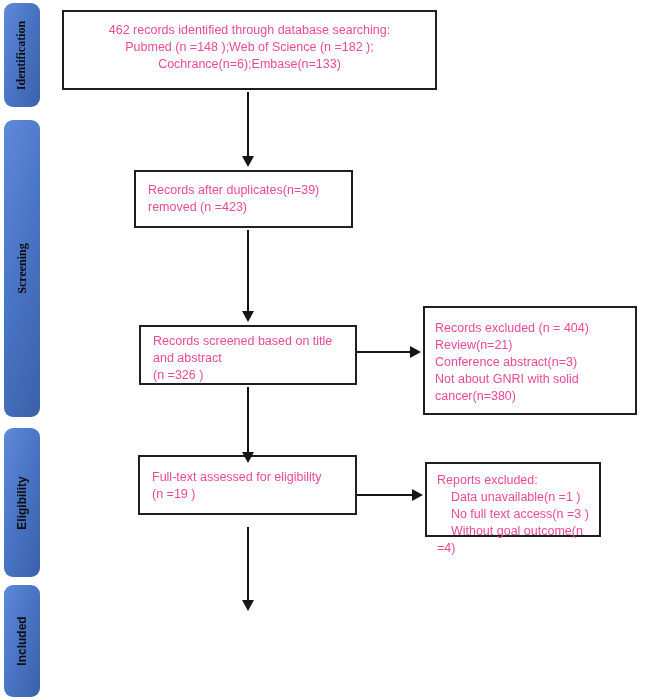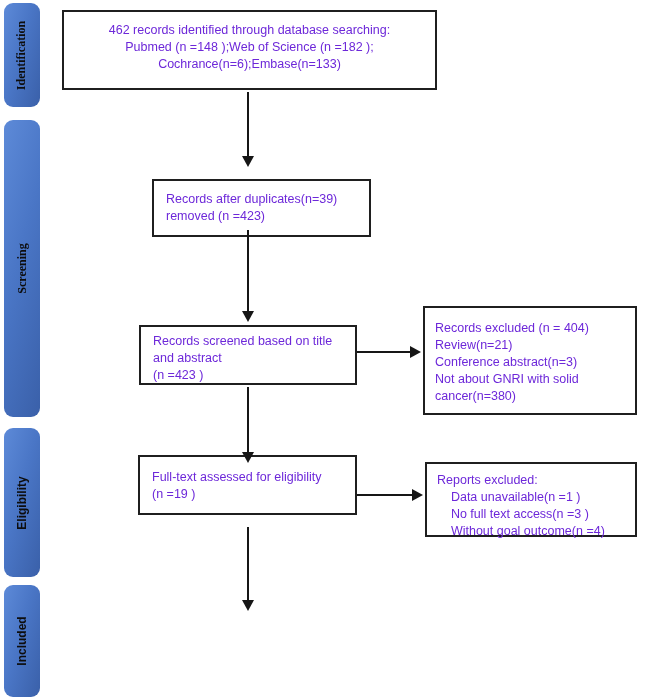--- a/index.html
+++ b/index.html
@@ -39,34 +39,34 @@
   .pill-eligibility    { top: 428px; height: 149px; }
   .pill-included       { top: 585px; height: 112px; }
 
   
   .flow-box {
     position: absolute;
     background: #ffffff;
     border: 2px solid #1f1f1f;
     font-size: 12.5px;
     line-height: 17px;
-    color: #6d28d9;
+    color: #ec4899;
     white-space: pre-wrap;
   }
 
   .box-identified {
     left: 62px; top: 10px; width: 375px; height: 80px;
     text-align: center; padding: 10px 4px 0 4px;
   }
-  .box-duplicates   { left: 152px; top: 170px; width: 219px; height: 58px;  padding: 10px 8px 0 12px; margin-top: 9px; }
+  .box-duplicates   { left: 134px; top: 170px; width: 219px; height: 58px;  padding: 10px 8px 0 12px; }
   .box-screened     { left: 139px; top: 325px; width: 218px; height: 60px;  padding: 6px 8px 0 12px; }
   .box-fulltext     { left: 138px; top: 455px; width: 219px; height: 60px;  padding: 12px 8px 0 12px; }
   .box-included     { left: 138px; top: 613px; width: 219px; height: 72px;  padding: 13px 8px 0 12px; }
   .box-records-excluded { left: 423px; top: 306px; width: 214px; height: 109px; padding: 12px 6px 0 10px; }
-  .box-reports-excluded { left: 425px; top: 462px; width: 212px; height: 75px;  padding: 8px 6px 0 10px; }
+  .box-reports-excluded { left: 425px; top: 462px; width: 176px; height: 75px;  padding: 8px 6px 0 10px; }
 
   
   .vline {
     position: absolute;
     width: 2px;
     background: #161616;
   }
   .hline {
     position: absolute;
     height: 2px;
@@ -119,21 +119,21 @@
     <span class="stage-label">Included</span>
   </div>
 
   <div class="flow-box box-identified">462 records identified through database searching:
 Pubmed (n =148 );Web of Science (n =182 );
 Cochrance(n=6);Embase(n=133)</div>
   <div class="flow-box box-duplicates">Records after duplicates(n=39)
 removed (n =423)</div>
   <div class="flow-box box-screened">Records screened based on title
 and abstract
-(n =423 )</div>
+(n =326 )</div>
   <div class="flow-box box-fulltext">Full-text assessed for eligibility
 (n =19 )</div>
 
   <div class="flow-box box-records-excluded">Records excluded (n = 404)
 Review(n=21)
 Conference abstract(n=3)
 Not about GNRI with solid
 cancer(n=380)</div>
   <div class="flow-box box-reports-excluded">Reports excluded:
     Data unavailable(n =1 )

